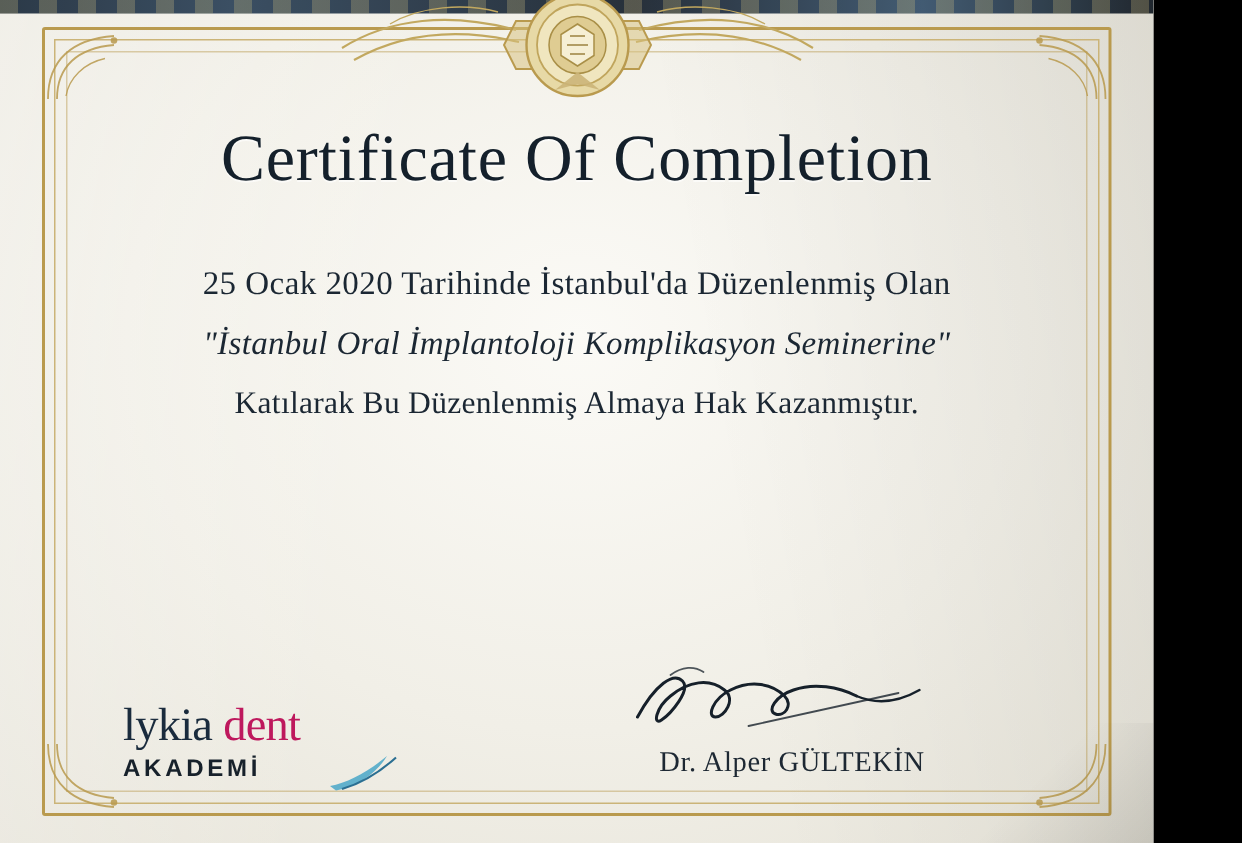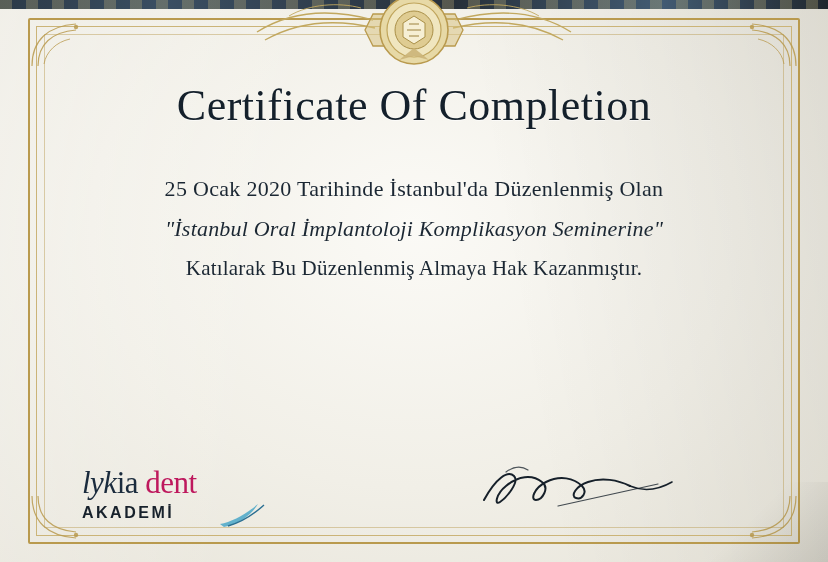--- a/index.html
+++ b/index.html
@@ -2,21 +2,21 @@
 <html><head>
 <meta charset="utf-8">
 <style>
   html, body {
     margin: 0;
     padding: 0;
     background: #000;
   }
   #certificate {
     position: relative;
-    width: 828px;
+    width: 769px;
     height: 562px;
     overflow: hidden;
     background: #f3f2ec;
     font-family: "Liberation Serif", serif;
   }
 
   
   #paper {
     position: absolute;
     inset: 0;
@@ -152,21 +152,21 @@
     text-align: left;
   }
   .logo-main {
     font-family: "Liberation Serif", serif;
     font-size: 31px;
     color: #1a2b3d;
     letter-spacing: -0.5px;
     line-height: 1;
     white-space: nowrap;
   }
-  .logo-main .lyk { font-style: italic; }
+  .logo-main .lyk { }
   .logo-main .dent { color: #be185d; font-family: Liberation Serif, serif; }
   .logo-sub {
     font-family: "Liberation Sans", sans-serif;
     font-size: 16px;
     font-weight: bold;
     letter-spacing: 2.5px;
     color: #17212b;
     margin-top: 6px;
   }
   .logo-swoosh {
@@ -306,17 +306,18 @@
 
     <div class="signature">
       <div class="sig-mark">
         <svg viewBox="0 0 250 58" fill="none" stroke="#16202a" stroke-width="2" stroke-linecap="round">
           <path d="M22 40 C34 18 46 10 52 16 C58 22 44 38 38 42 C32 46 34 34 44 26 C56 16 70 14 80 22 C88 28 80 40 74 40 C68 40 72 28 84 22 C98 15 112 18 120 26 C126 32 120 40 114 38 C108 36 114 26 126 22 C140 17 156 20 168 26"></path>
           <path d="M168 26 C182 32 196 30 210 22" stroke-width="1.6"></path>
           <path d="M96 46 C124 40 152 34 196 24" stroke-width="1.2" opacity=".8"></path>
           <path d="M44 12 C52 6 60 6 66 10" stroke-width="1.2" opacity=".75"></path>
         </svg>
       </div>
+      <div class="sig-name">Dr. Alper GÜLTEKİN</div>
     </div>
   </div>
 
   <div class="curl"></div>
 </div>
 
 </body></html>

